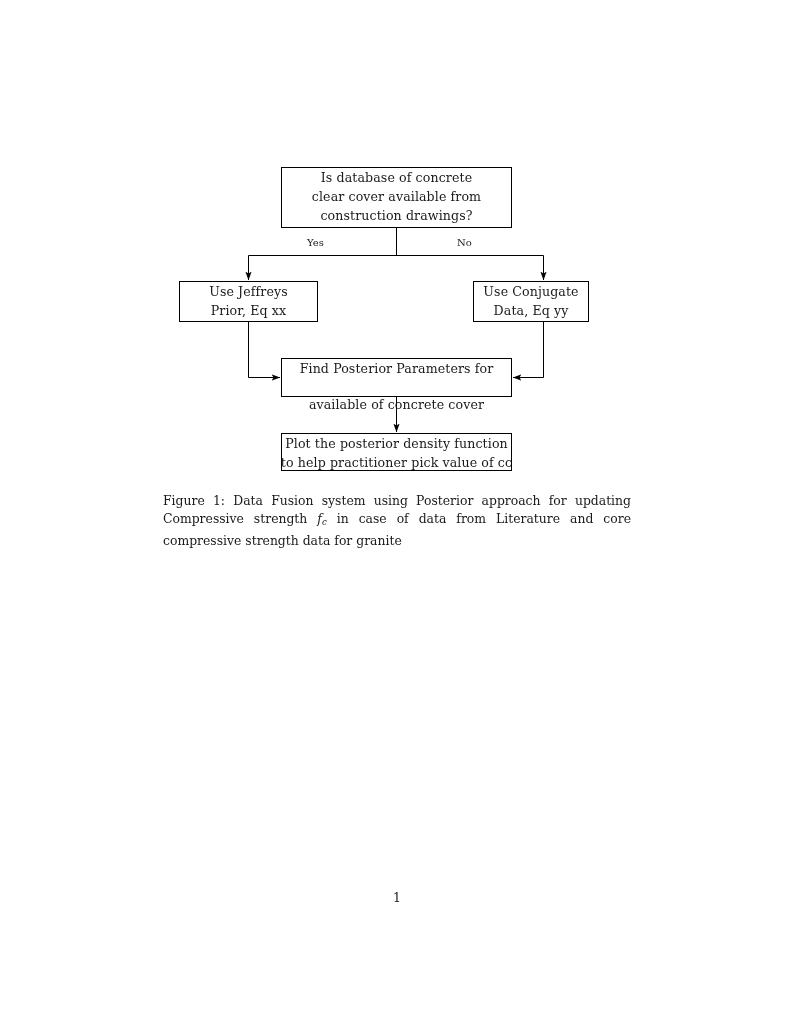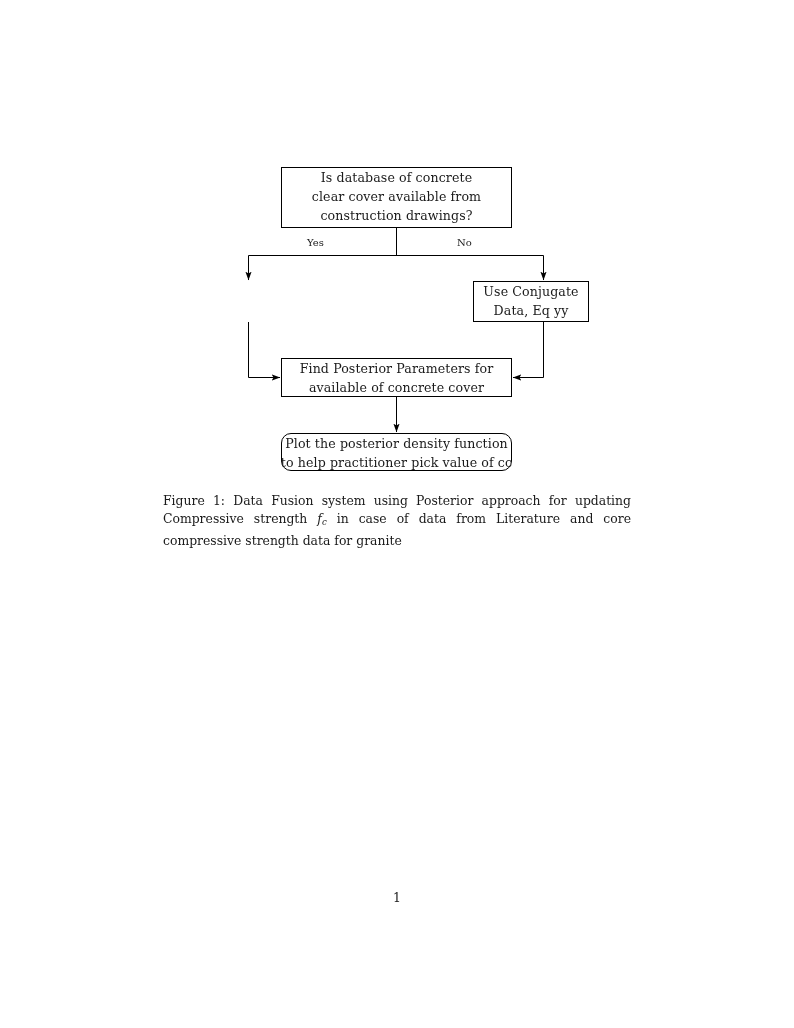--- a/index.html
+++ b/index.html
@@ -51,24 +51,24 @@
   #node-question {
     left: 281px; top: 167px; width: 231px; height: 61px;
   }
   #node-jeffreys {
     left: 179px; top: 281px; width: 139px; height: 41px;
   }
   #node-conjugate {
     left: 473px; top: 281px; width: 116px; height: 41px;
   }
   #node-posterior {
-    left: 281px; top: 358px; width: 231px; height: 39px;
+    left: 281px; top: 358px; width: 231px; height: 39px; gap: 17px;
   }
   #node-plot {
-    left: 281px; top: 433px; width: 231px; height: 38px; border-radius: 10px;
+    left: 281px; top: 433px; width: 231px; height: 38px;
   }
 
   .edge-label {
     position: absolute;
     font-family: "DejaVu Serif", serif;
     font-size: 10px;
     line-height: 16px;
     color: #1a1a1a;
     white-space: nowrap;
   }
@@ -141,20 +141,24 @@
 
   <div class="node-box" id="node-question">
     <span class="ln">Is database of concrete</span>
     <span class="ln">clear cover available from</span>
     <span class="ln">construction drawings?</span>
   </div>
 
   <div class="edge-label" id="label-yes">Yes</div>
   <div class="edge-label" id="label-no">No</div>
 
+  <div class="node-box" id="node-jeffreys">
+    <span class="ln">Use Jeffreys</span>
+    <span class="ln">Prior, Eq xx</span>
+  </div>
 
   <div class="node-box" id="node-conjugate">
     <span class="ln">Use Conjugate</span>
     <span class="ln">Data, Eq yy</span>
   </div>
 
   <div class="node-box" id="node-posterior">
     <span class="ln">Find Posterior Parameters for</span>
     <span class="ln">available of concrete cover</span>
   </div>

